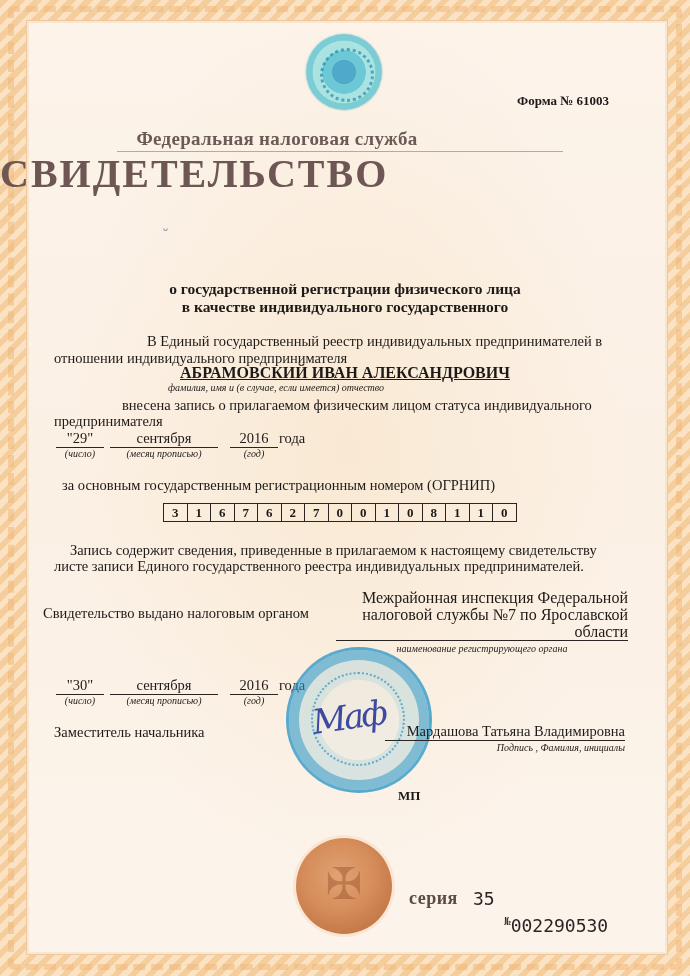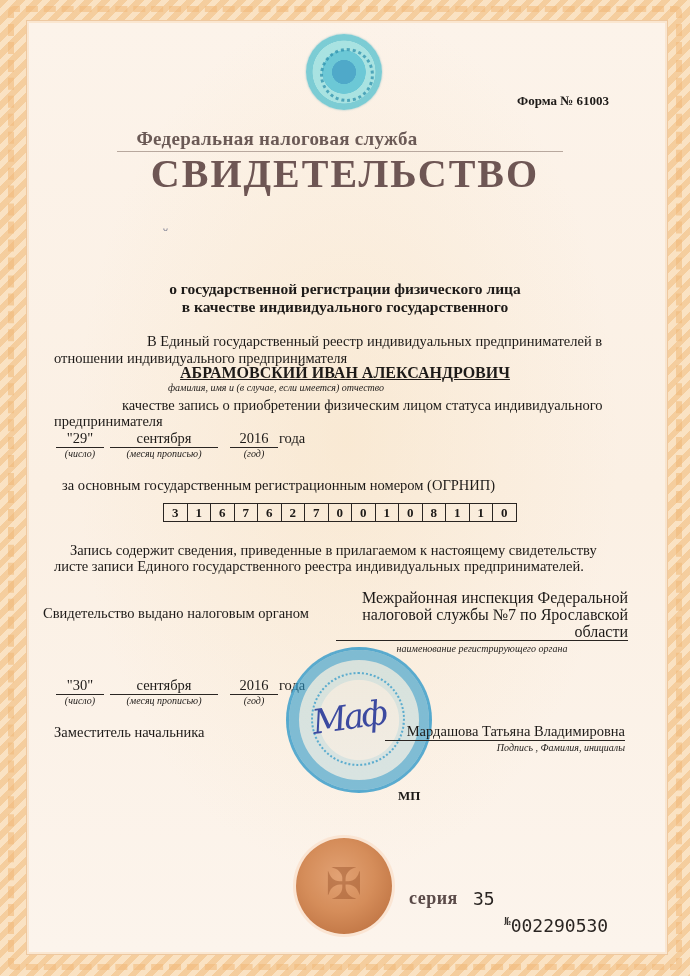--- a/index.html
+++ b/index.html
@@ -39,21 +39,21 @@
     box-shadow:0 0 2px rgba(70,160,180,0.6);
   }
   .hologram::after{
     content:""; position:absolute; left:14px; top:14px; width:48px; height:48px; border-radius:50%;
     border:3px dotted rgba(40,140,170,0.7);
   }
   .forma { left:517px; top:93px; font-size:13px; font-weight:bold; }
 
   .fns { left:0; width:554px; top:128px; text-align:center; font-size:19px; font-weight:bold; color:#6b5a56; letter-spacing:0.3px; }
   .fns-line { left:117px; top:151px; width:446px; height:1px; background:#b8a89e; }
-  .title { left:0; width:690px; top:150px; text-align:center; font-size:40px; font-weight:bold; color:#6e5654; letter-spacing:2px; }
+  .title { left:0; width:690px; top:150px; text-align:left; font-size:40px; font-weight:bold; color:#6e5654; letter-spacing:2px; }
   .dot-mark { left:163px; top:222px; font-size:10px; color:#6b6f86; }
 
   .subtitle { left:0; width:690px; top:280px; text-align:center; font-size:15.5px; font-weight:bold; line-height:18px; }
 
   .p { font-size:14.5px; line-height:17px; }
   .p1a { left:147px; top:333px; }
   .p1b { left:54px; top:350px; }
   .name { left:0; width:690px; top:364px; text-align:center; font-size:16px; font-weight:bold; text-decoration:underline; }
   .name-hint { left:0; width:552px; top:382px; text-align:center; font-size:10px; font-style:italic; }
   .p2a { left:122px; top:397px; }
@@ -129,21 +129,21 @@
 
 <div class="abs subtitle">
   <div>о государственной регистрации физического лица</div>
   <div>в качестве индивидуального государственного</div>
 </div>
 
 <div class="abs p p1a">В Единый государственный реестр индивидуальных предпринимателей в</div>
 <div class="abs p p1b">отношении индивидуального предпринимателя</div>
 <div class="abs name">АБРАМОВСКИЙ ИВАН АЛЕКСАНДРОВИЧ</div>
 <div class="abs name-hint">фамилия, имя и (в случае, если имеется) отчество</div>
-<div class="abs p p2a">качестве запись о приобретении физическим лицом статуса индивидуального</div>
+<div class="abs p p2a">внесена запись о прилагаемом физическим лицом статуса индивидуального</div>
 <div class="abs p p2b">предпринимателя</div>
 
 <div class="abs date-field" style="left:56px;top:430px;width:48px;">"29"</div>
 <div class="abs date-field" style="left:110px;top:430px;width:108px;">сентября</div>
 <div class="abs date-field" style="left:230px;top:430px;width:48px;">2016</div>
 <div class="abs goda" style="left:279px;top:430px;">года</div>
 <div class="abs date-hint" style="left:56px;top:448px;width:48px;">(число)</div>
 <div class="abs date-hint" style="left:110px;top:448px;width:108px;">(месяц прописью)</div>
 <div class="abs date-hint" style="left:230px;top:448px;width:48px;">(год)</div>
 

